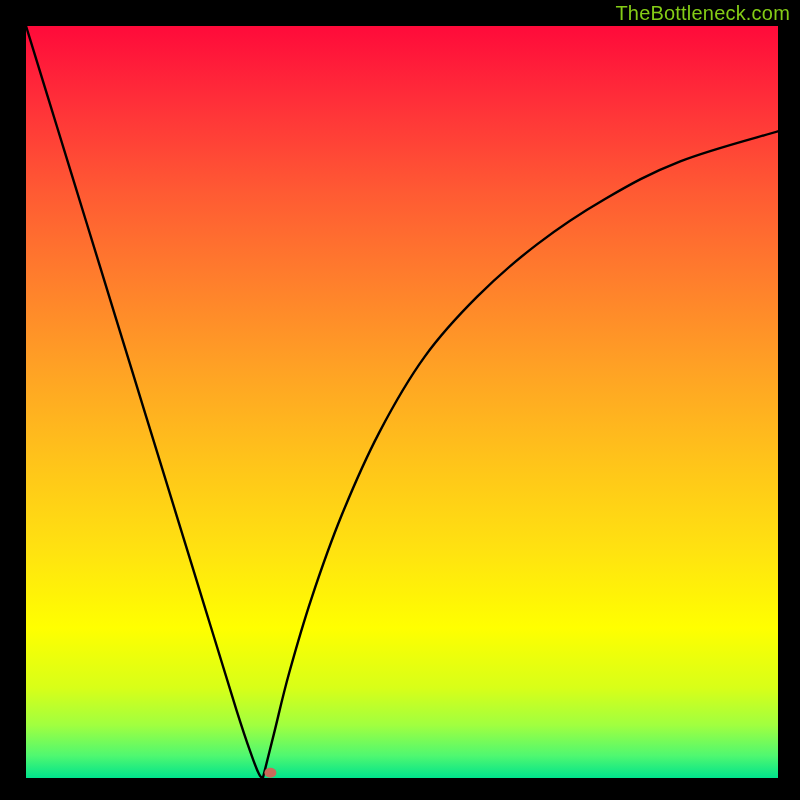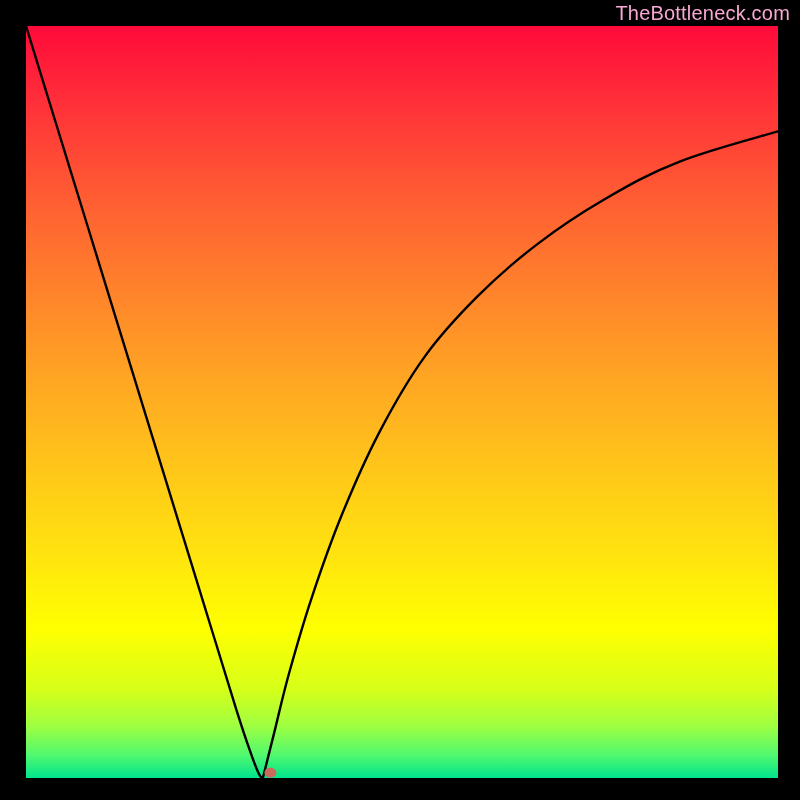--- a/index.html
+++ b/index.html
@@ -22,21 +22,21 @@
       #d8ff18 88%,
       #a0ff40 93%,
       #50f870 97%,
       #00e38c 100%
     );
   }
   .watermark {
     position: absolute;
     top: 2px;
     right: 10px;
-    color: #f9a8d4;
+    color: #84cc16;
     font-family: Arial, Helvetica, sans-serif;
     font-size: 20px;
     font-weight: 500;
     letter-spacing: 0.2px;
   }
   svg.curve {
     position: absolute;
     left: 0; top: 0;
     width: 752px; height: 752px;
   }

